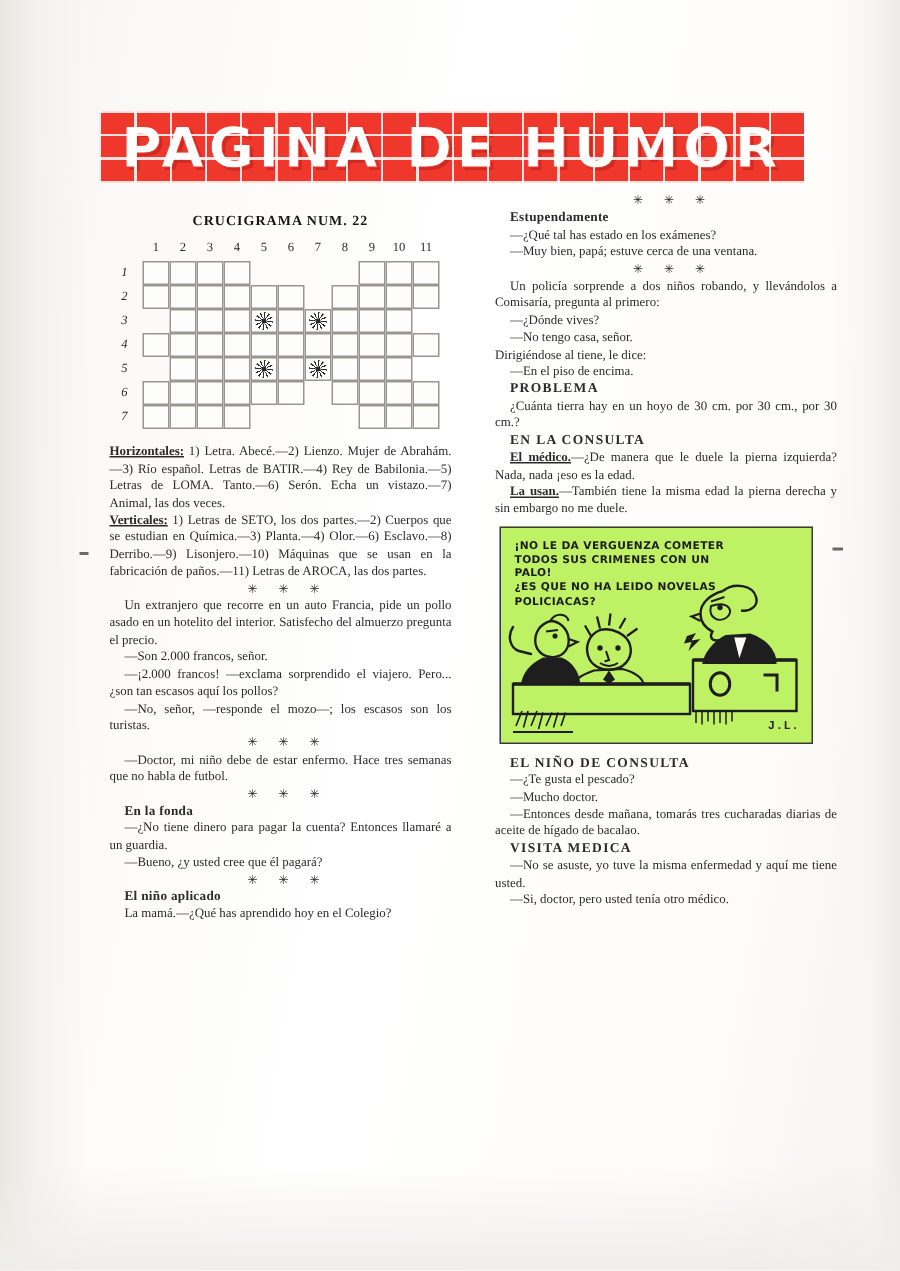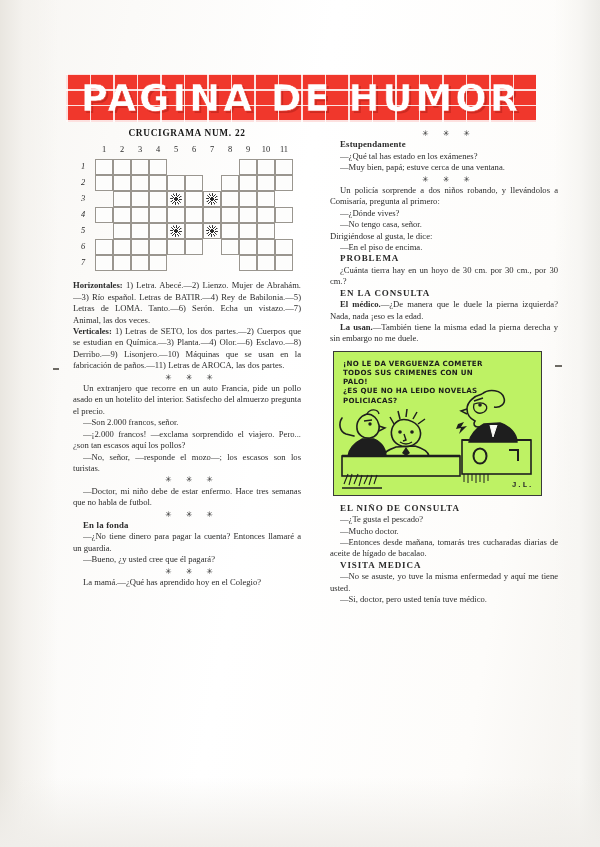--- a/index.html
+++ b/index.html
@@ -108,21 +108,21 @@
     color: #2b2b2b;
   }
   .col p.noindent { text-indent: 0; }
   .col p.hang { text-indent: 0; }
 
   .crucigrama-title {
     text-align: center;
     font-weight: bold;
     font-size: 9.3px;
     letter-spacing: 0.7px;
-    margin: 0 0 5px 0;
+    margin: 15px 0 5px 0;
     color: #171717;
   }
 
   .section-head {
     font-weight: bold;
     font-size: 8.8px;
     margin: 3px 0 0 0;
     text-indent: 0;
     letter-spacing: 0.2px;
     color: #141414;
@@ -134,21 +134,21 @@
 
   .stars {
     text-align: center;
     letter-spacing: 6px;
     font-size: 8px;
     margin: 3px 0 3px 0;
     text-indent: 0;
     color: #444;
   }
 
-  b.lead { font-weight: bold; }
+  b.lead { font-weight: bold; text-decoration: underline; }
 
   
   .cw-wrap {
     position: relative;
     width: 228px;
     height: 132px;
     margin: 0 0 4px 0;
   }
   .cw-colnums {
     position: absolute;
@@ -398,38 +398,39 @@
   <p>—Doctor, mi niño debe de estar enfermo. Hace tres semanas que no habla de futbol.</p>
 
   <p class="stars">✳  ✳  ✳</p>
 
   <p class="section-head">En la fonda</p>
   <p>—¿No tiene dinero para pagar la cuenta? Entonces llamaré a un guardia.</p>
   <p>—Bueno, ¿y usted cree que él pagará?</p>
 
   <p class="stars">✳  ✳  ✳</p>
 
+  <p class="section-head">El niño aplicado</p>
   <p>La mamá.—¿Qué has aprendido hoy en el Colegio?</p>
 </div>
 
 <div class="col col-right">
 
 
   <p class="stars">✳  ✳  ✳</p>
 
   <p class="section-head">Estupendamente</p>
   <p>—¿Qué tal has estado en los exámenes?</p>
   <p>—Muy bien, papá; estuve cerca de una ventana.</p>
 
   <p class="stars">✳  ✳  ✳</p>
 
   <p>Un policía sorprende a dos niños robando, y llevándolos a Comisaría, pregunta al primero:</p>
   <p>—¿Dónde vives?</p>
   <p>—No tengo casa, señor.</p>
-  <p class="noindent">Dirigiéndose al gusta, le dice:</p>
+  <p class="noindent">Dirigiéndose al tiene, le dice:</p>
   <p>—En el piso de encima.</p>
 
   <p class="section-head caps">PROBLEMA</p>
   <p>¿Cuánta tierra hay en un hoyo de 30 cm. por 30 cm., por 30 cm.?</p>
 
   <p class="section-head caps">EN LA CONSULTA</p>
   <p><b class="lead">El médico.</b><span>—¿De manera que le duele la pierna izquierda? Nada, nada ¡eso es la edad.</span></p>
   <p><b class="lead">La usan.</b><span>—También tiene la misma edad la pierna derecha y sin embargo no me duele.</span></p>
 
   <div class="cartoon">
@@ -496,14 +497,14 @@
     <div class="cartoon-sig">J.L.</div>
   </div>
 
   <p class="section-head caps">EL NIÑO DE CONSULTA</p>
   <p>—¿Te gusta el pescado?</p>
   <p>—Mucho doctor.</p>
   <p>—Entonces desde mañana, tomarás tres cucharadas diarias de aceite de hígado de bacalao.</p>
 
   <p class="section-head caps">VISITA MEDICA</p>
   <p>—No se asuste, yo tuve la misma enfermedad y aquí me tiene usted.</p>
-  <p>—Si, doctor, pero usted tenía tuve médico.</p>
+  <p>—Si, doctor, pero usted tenía otro médico.</p>
 </div>
 
 </body></html>

